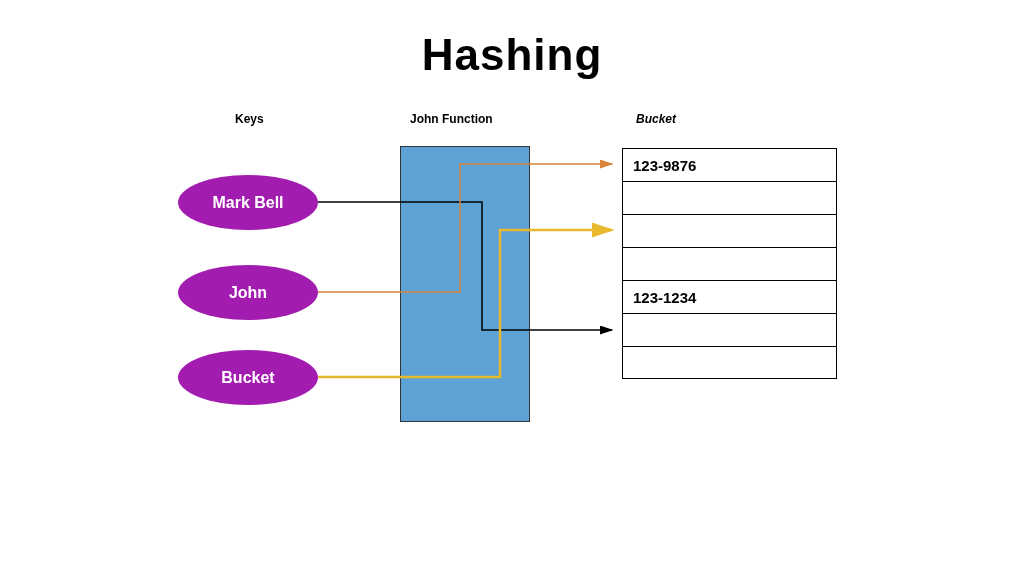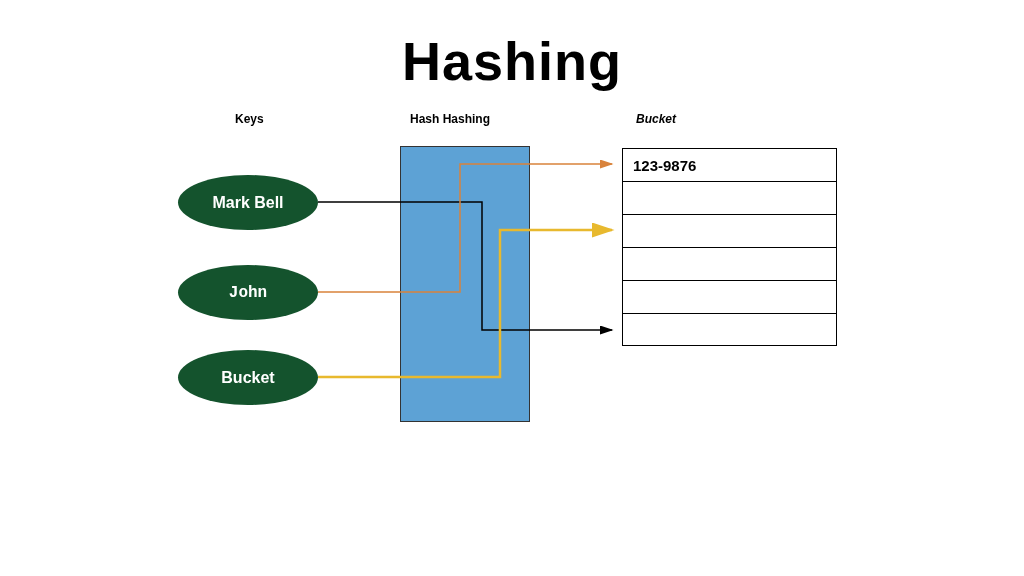--- a/index.html
+++ b/index.html
@@ -12,21 +12,21 @@
       height: 576px;
       background: #ffffff;
       position: relative;
       font-family: Arial, sans-serif;
     }
     .title {
       position: absolute;
       top: 30px;
       left: 50%;
       transform: translateX(-50%);
-      font-size: 54px;
+      font-size: 44px;
       font-weight: 900;
       color: #000;
       font-family: 'Comic Sans MS', cursive, sans-serif;
       letter-spacing: 1px;
     }
     .col-header {
       position: absolute;
       font-size: 12px;
       font-weight: bold;
       color: #000;
@@ -41,38 +41,37 @@
     }
     .header-bucket {
       top: 112px;
       left: 636px;
       font-style: italic;
     }
     .key-ellipse {
       position: absolute;
       width: 140px;
       height: 55px;
-      background: #14532d;
+      background: #a21caf;
       border-radius: 50%;
       display: flex;
       align-items: center;
       justify-content: center;
       color: #fff;
       font-weight: bold;
       font-size: 16px;
       font-family: 'Comic Sans MS', cursive, sans-serif;
     }
     .key1 {
       top: 175px;
       left: 178px;
     }
     .key2 {
       top: 265px;
       left: 178px;
-      font-family: Liberation Mono, monospace;
     }
     .key3 {
       top: 350px;
       left: 178px;
     }
     .hash-box {
       position: absolute;
       top: 146px;
       left: 400px;
       width: 130px;
@@ -109,34 +108,35 @@
       height: 576px;
       pointer-events: none;
     }
   </style>
 </head>
 <body>
 
 <div class="title">Hashing</div>
 
 <div class="col-header header-keys">Keys</div>
-<div class="col-header header-hash">Hash Hashing</div>
+<div class="col-header header-hash">John Function</div>
 <div class="col-header header-bucket">Bucket</div>
 
 <div class="key-ellipse key1">Mark Bell</div>
 <div class="key-ellipse key2">John</div>
 <div class="key-ellipse key3">Bucket</div>
 
 <div class="hash-box"></div>
 
 <div class="bucket-table">
   <div class="bucket-row">123-9876</div>
   <div class="bucket-row"></div>
   <div class="bucket-row"></div>
   <div class="bucket-row"></div>
+  <div class="bucket-row">123-1234</div>
   <div class="bucket-row"></div>
   <div class="bucket-row"></div>
 </div>
 
 <svg class="svg-arrows">
   <defs>
     <marker id="arrow-black" markerWidth="10" markerHeight="10" refX="8" refY="3" orient="auto">
       <path d="M0,0 L0,6 L9,3 z" fill="#000000"></path>
     </marker>
     <marker id="arrow-orange" markerWidth="10" markerHeight="10" refX="8" refY="3" orient="auto">

